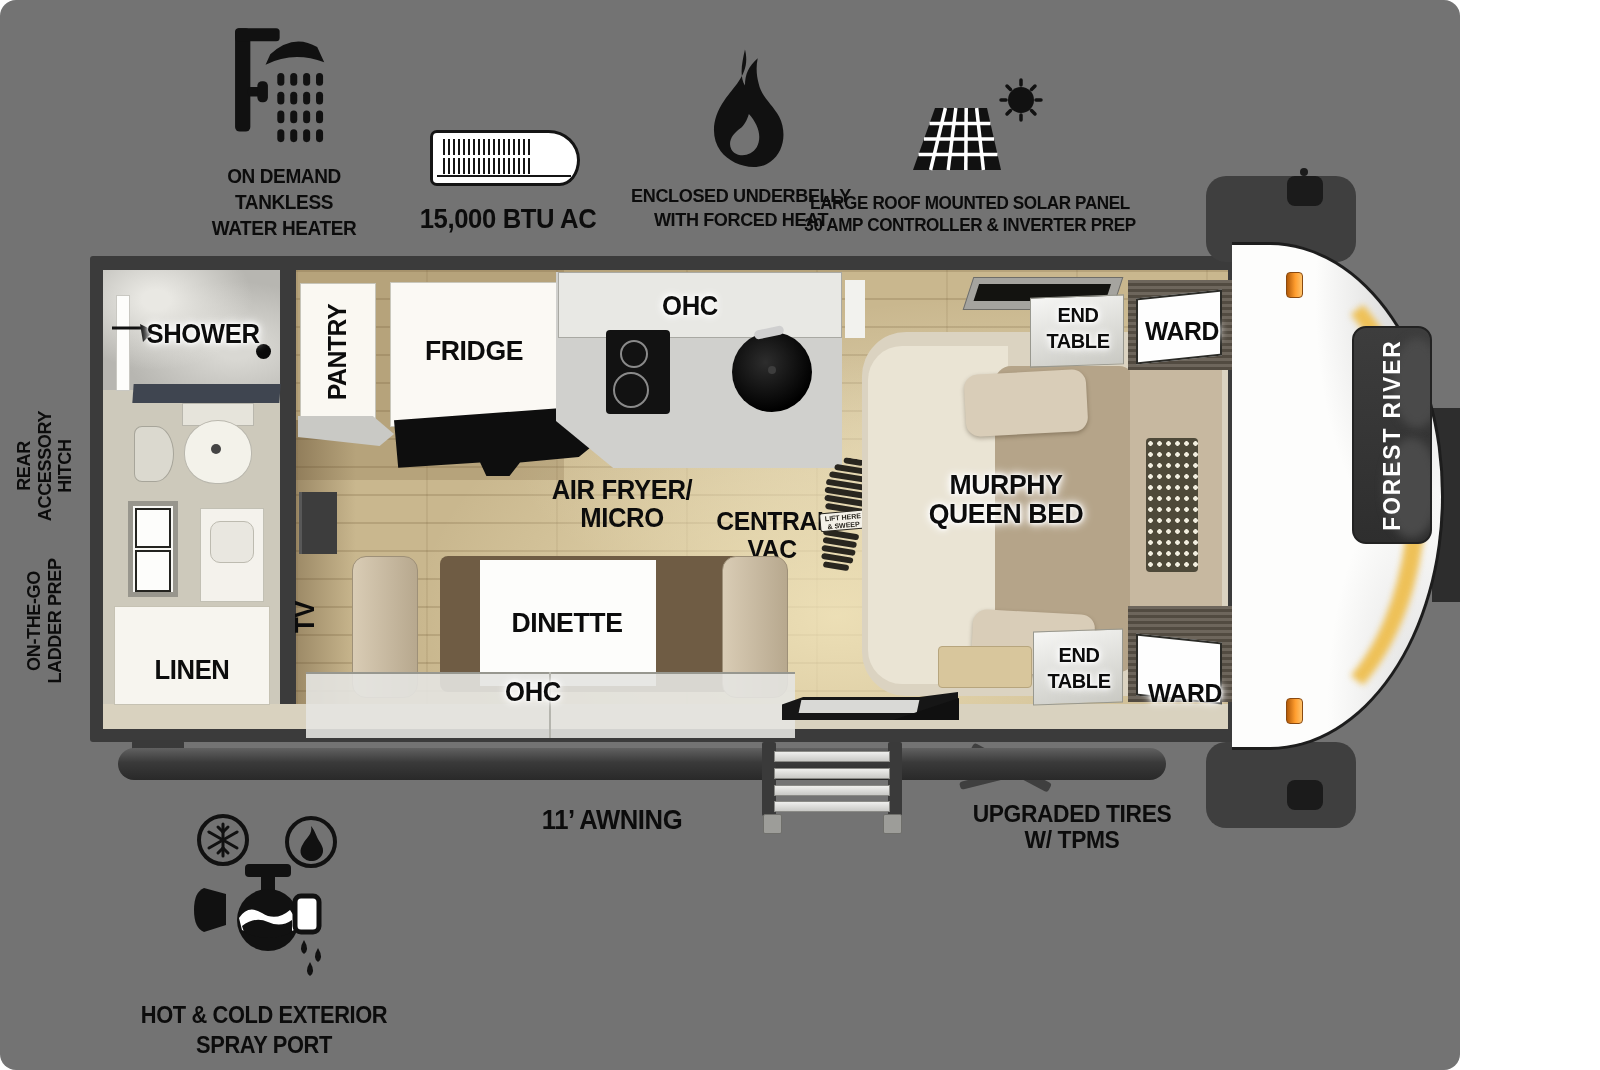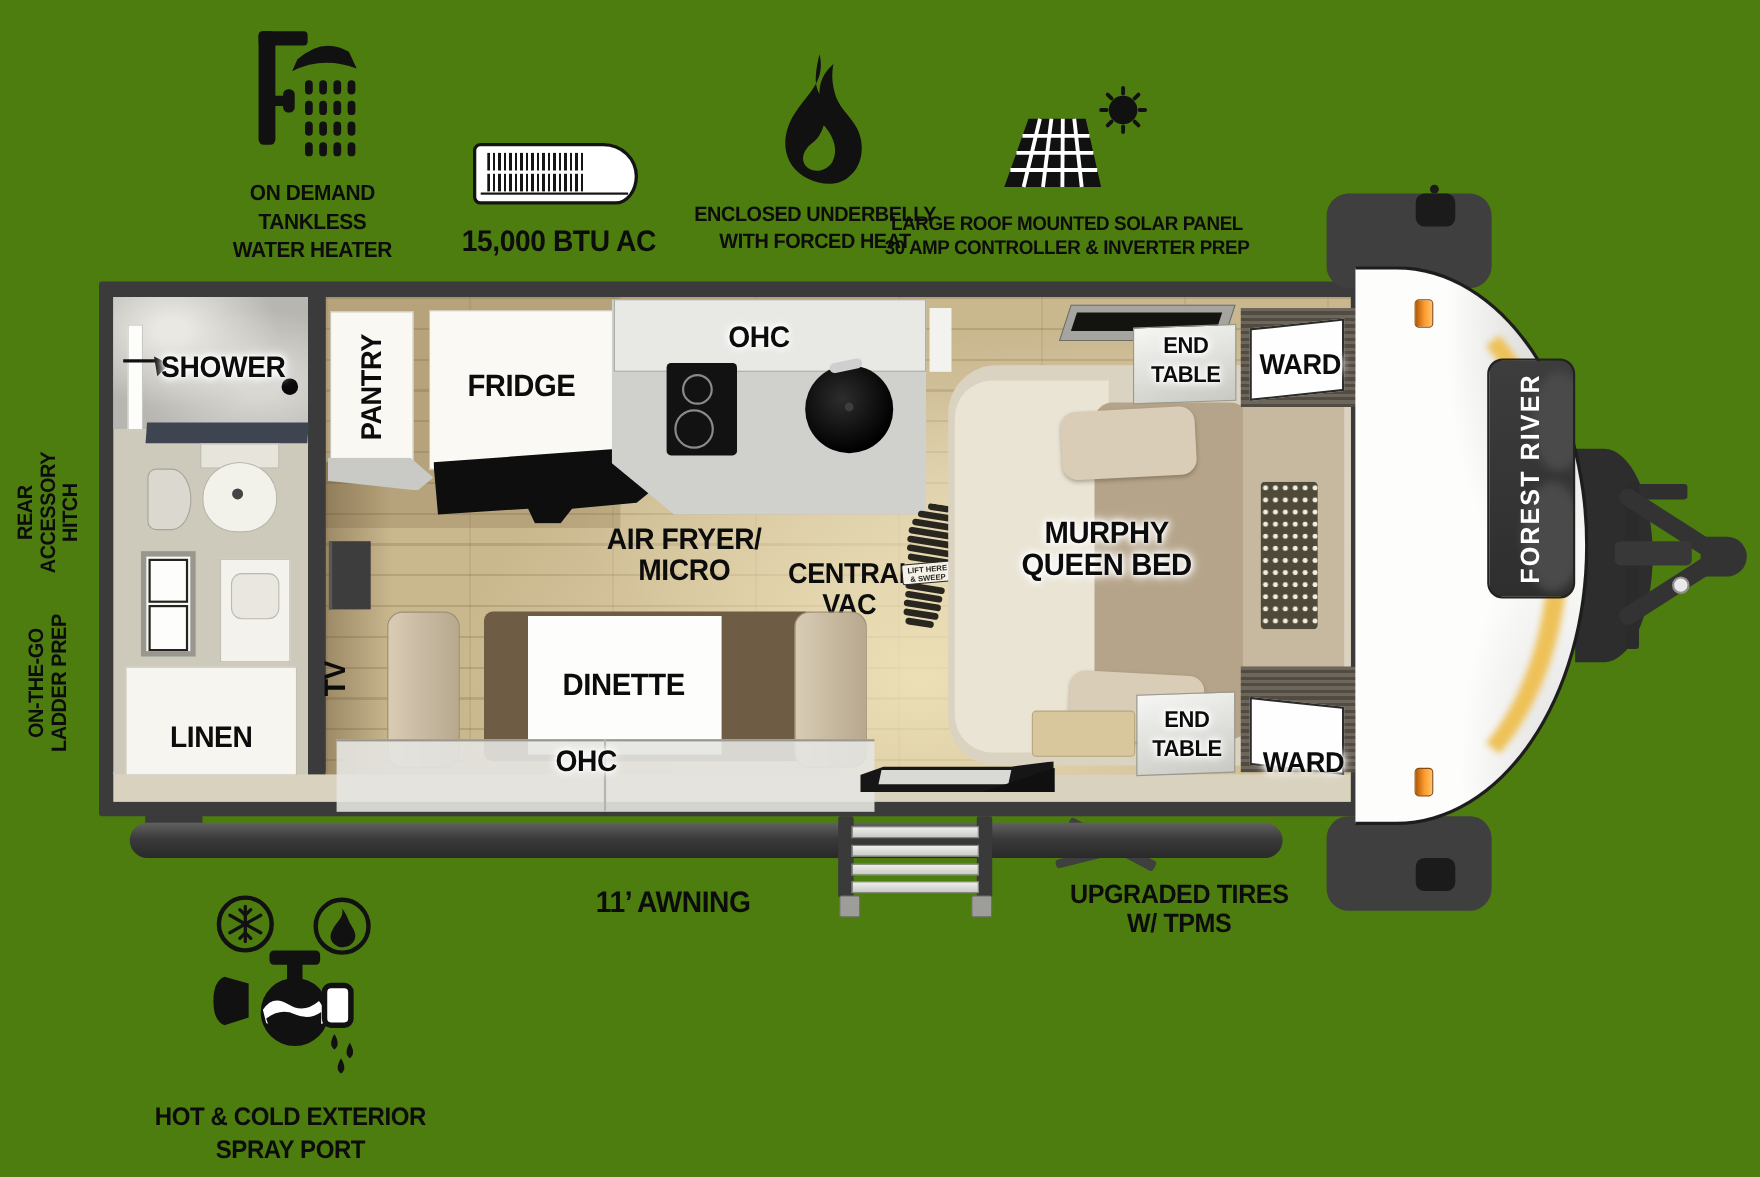--- a/index.html
+++ b/index.html
@@ -1,17 +1,17 @@
 <!DOCTYPE html>
 <html><head>
 <meta charset="utf-8">
 <style>
   html,body{margin:0;padding:0;background:#ffffff;}
-  .canvas{position:relative;width:1600px;height:1070px;background:#4d7c0f;overflow:hidden;
-          font-family:"Liberation Sans",sans-serif;}
+  .canvas{position:relative;width:1460px;height:1070px;background:#737373;overflow:hidden;
+          font-family:"Liberation Sans",sans-serif;border-radius:16px;}
   .abs{position:absolute;}
   .lbl{position:absolute;font-family:"Liberation Sans",sans-serif;font-weight:bold;color:#0c0c0c;
        text-align:center;line-height:1.04;letter-spacing:-0.4px;white-space:nowrap;
        transform:translateX(-50%) scaleX(0.95);transform-origin:center;}
   .glow{text-shadow:0 0 3px #fff,0 0 6px #fff,0 0 9px #fff,0 0 12px #fff;}
   .vlbl{position:absolute;font-family:"Liberation Sans",sans-serif;font-weight:bold;color:#0c0c0c;
         text-align:center;line-height:1.08;letter-spacing:-0.4px;white-space:nowrap;
         display:flex;align-items:center;justify-content:center;flex-direction:column;
         transform:rotate(-90deg) scaleX(0.95);transform-origin:center;}
   

